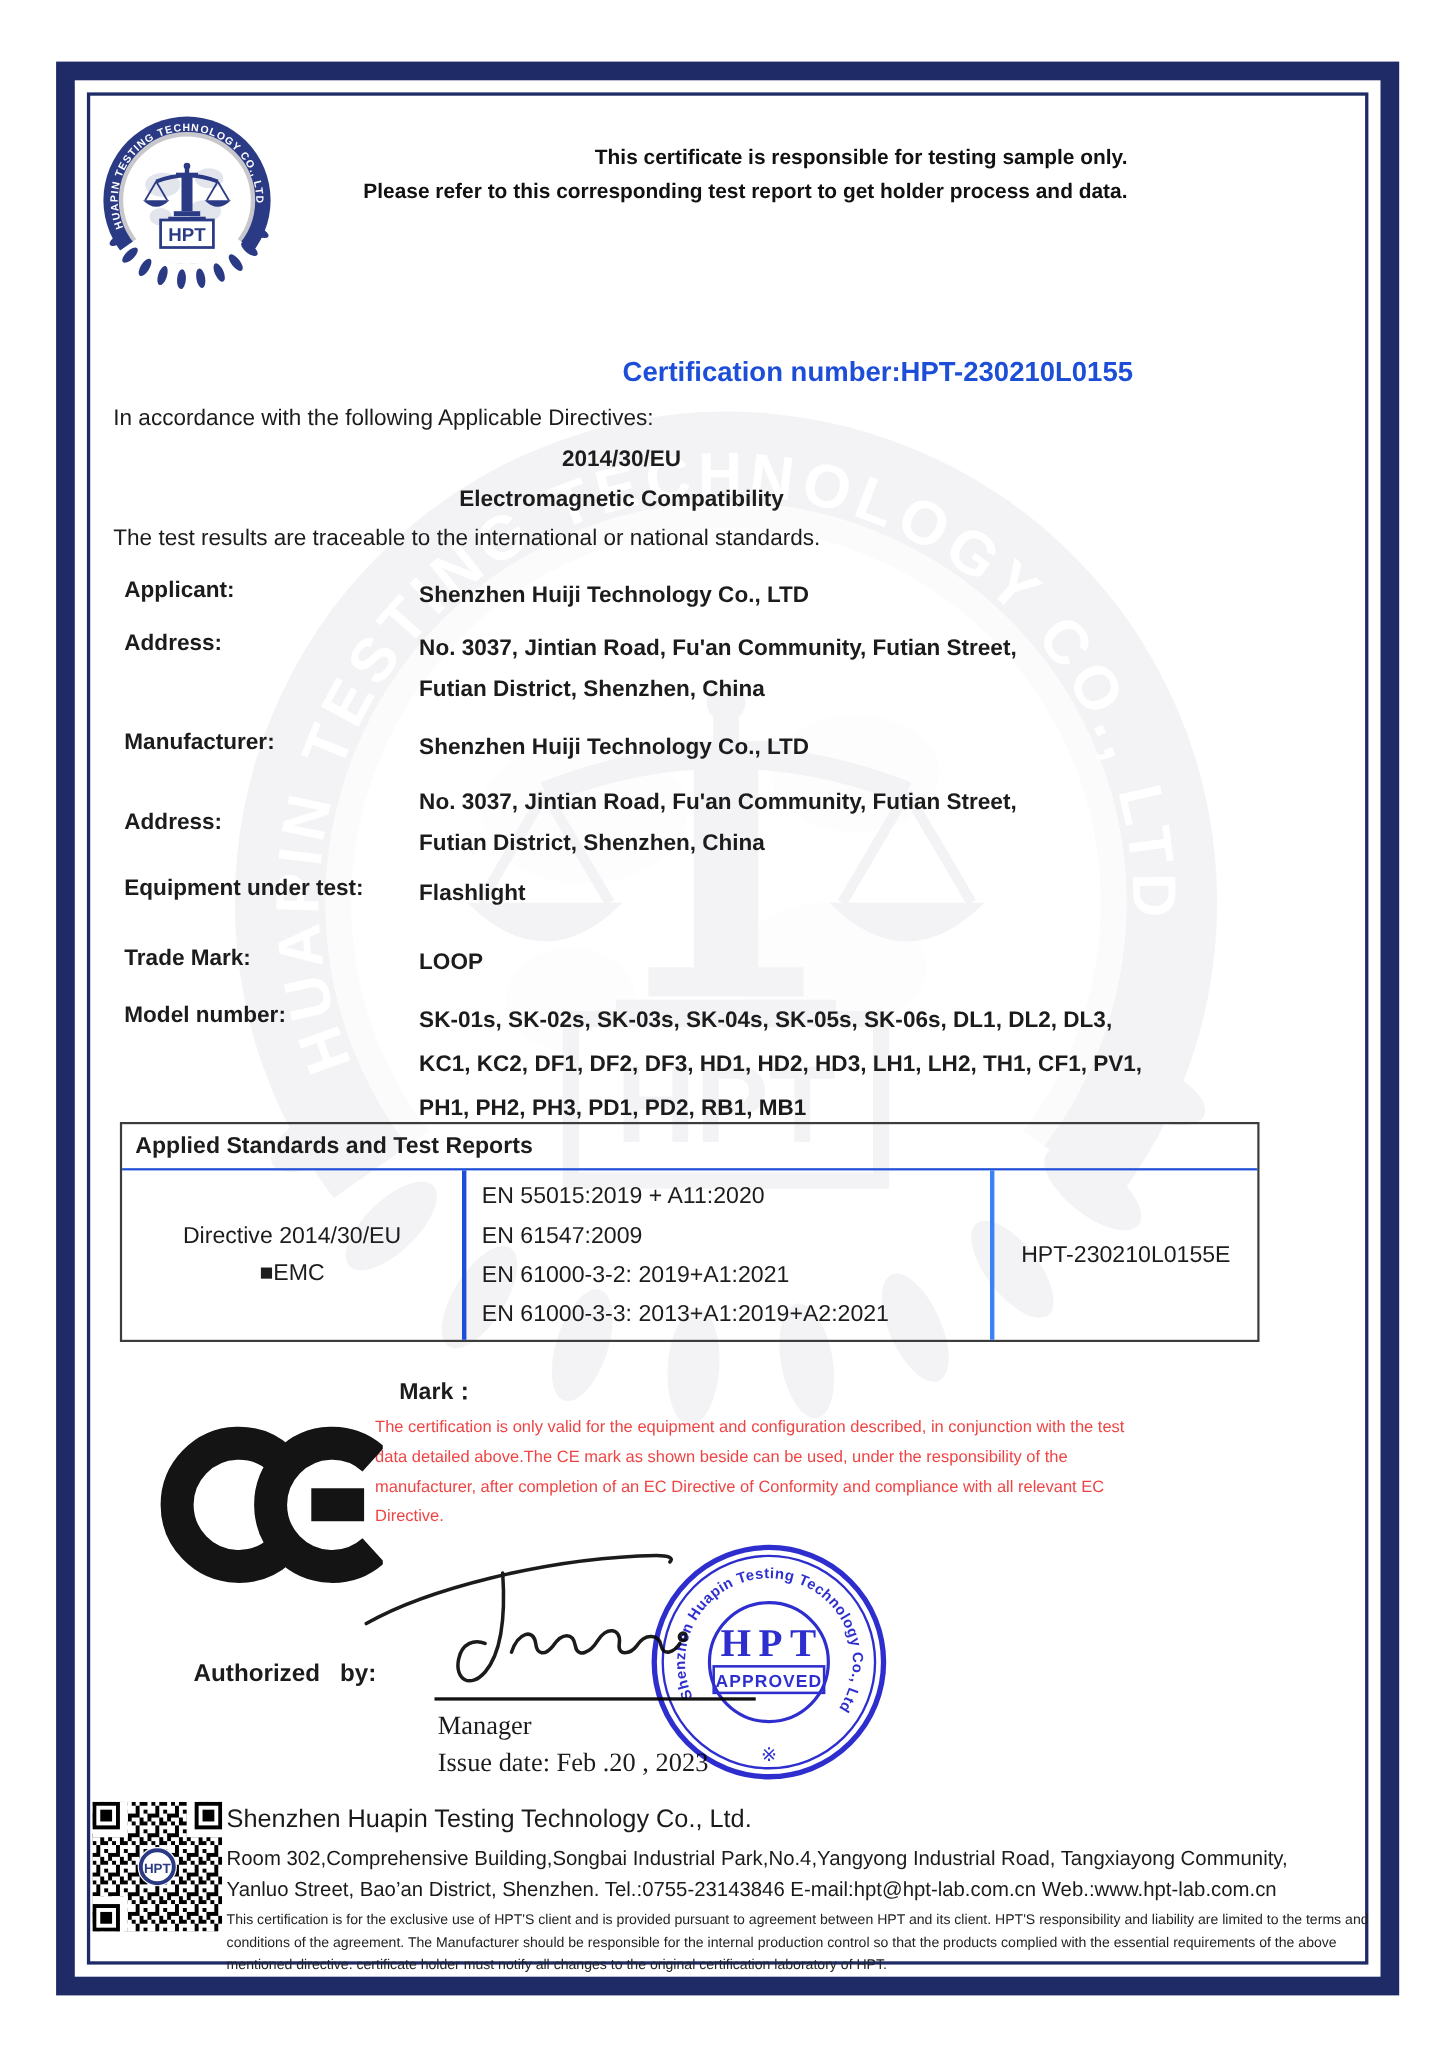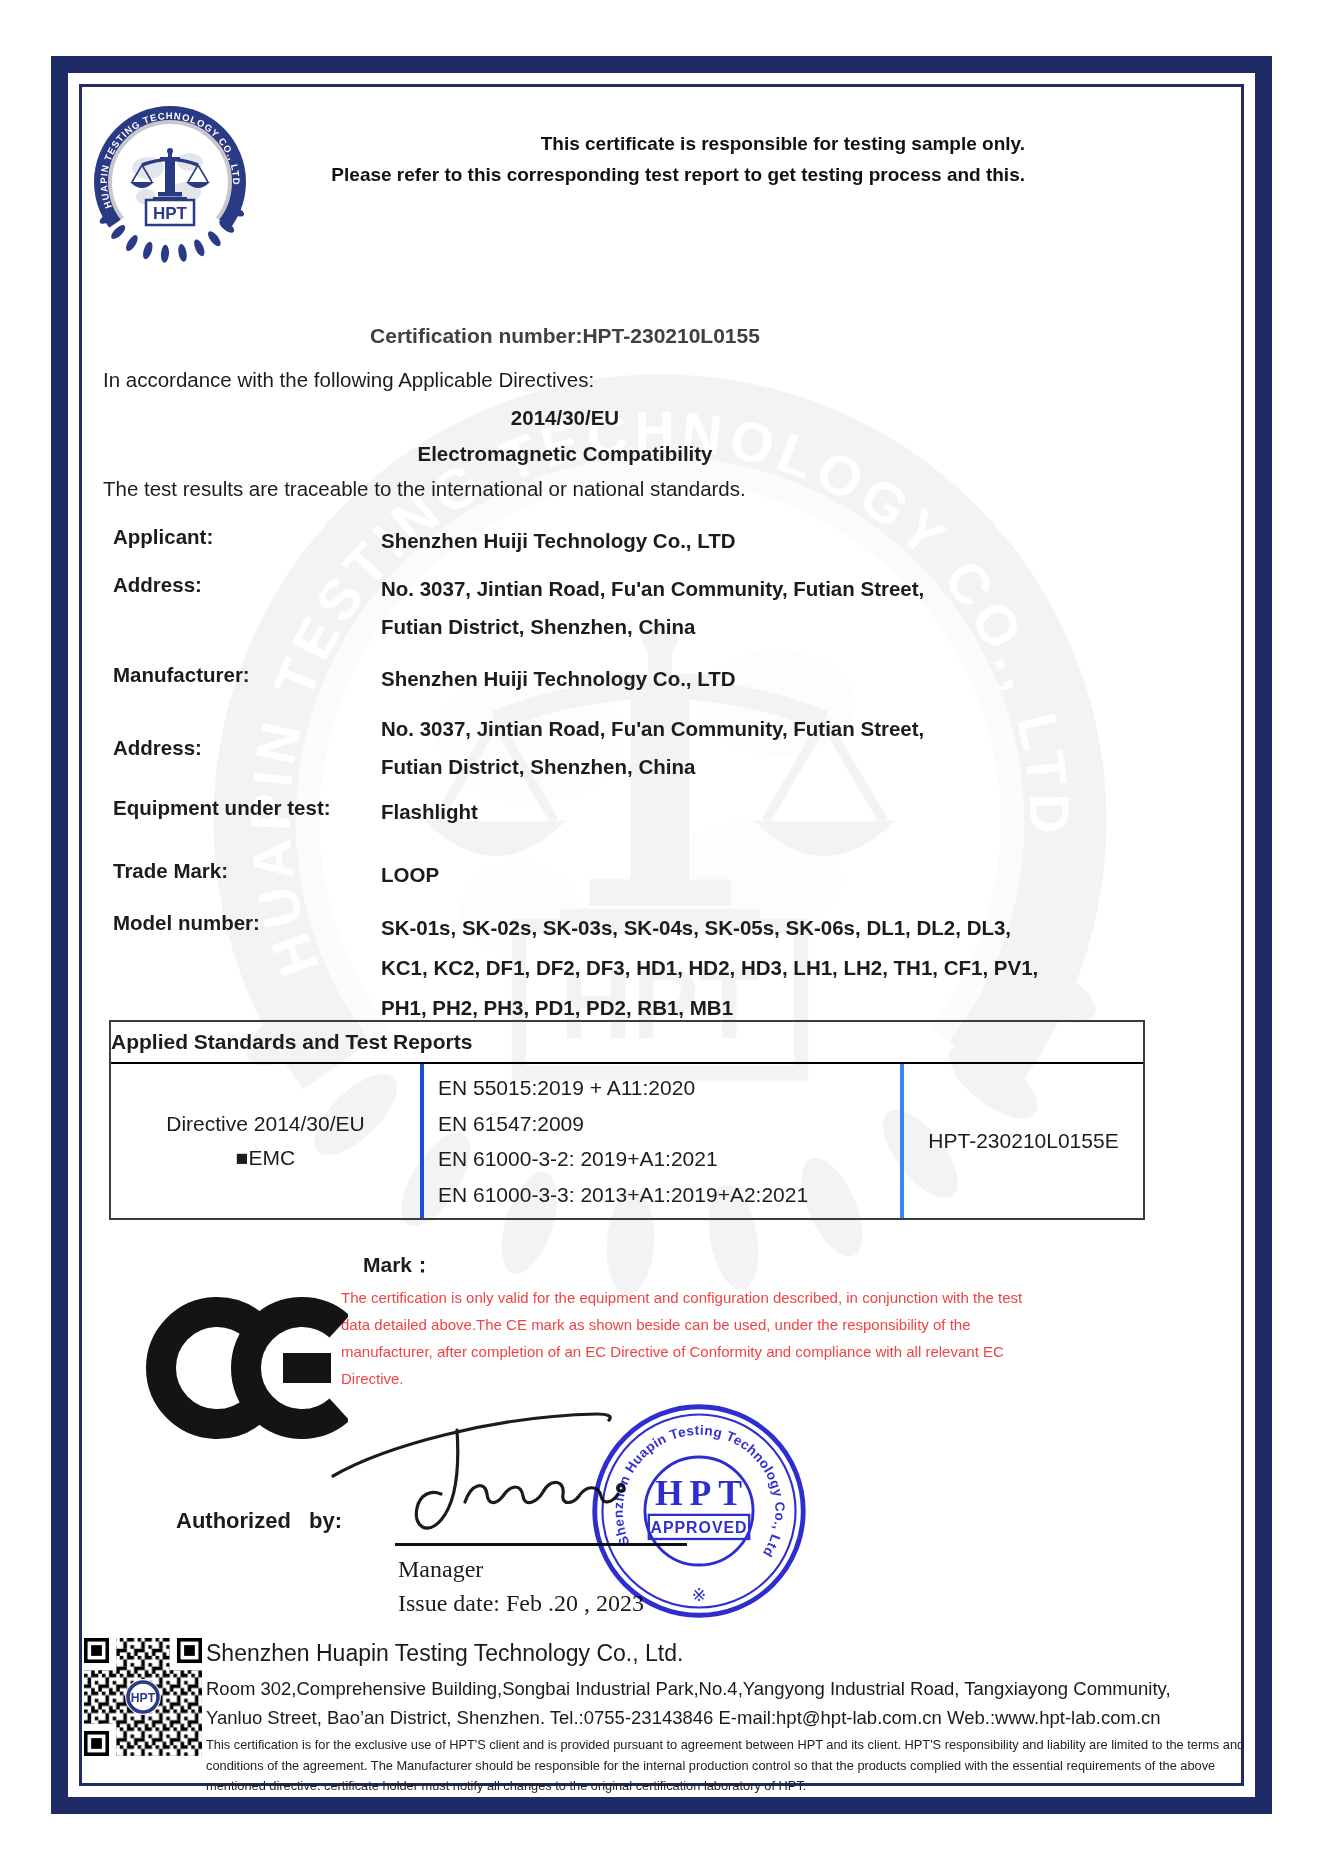--- a/index.html
+++ b/index.html
@@ -10,38 +10,38 @@
   .border-inner{position:absolute;left:79px;top:84px;width:1165px;height:1702px;
         border:3px solid #1f2b66;box-sizing:border-box;}
   .defs-hidden{position:absolute;width:0;height:0;overflow:hidden;}
   .watermark{position:absolute;left:190px;top:350px;width:940px;height:1000px;
         opacity:0.055;filter:grayscale(60%);}
   .logo{position:absolute;left:90px;top:102px;width:160px;height:170px;}
   .disclaimer{position:absolute;right:298px;top:128px;text-align:right;
         font-size:19px;font-weight:600;line-height:31px;color:#111;}
   .title{position:absolute;left:100px;top:246px;width:930px;text-align:center;
         font-size:41px;font-weight:bold;letter-spacing:0.5px;color:#111;}
-  .certno{position:absolute;left:100px;top:324px;width:930px;text-align:center;
-        font-size:21px;font-weight:bold;color:#404040;}
+  .certno{position:absolute;left:100px;top:324px;width:930px;text-align:right;
+        font-size:25px;font-weight:bold;color:#1d4ed8;}
   .accordance{position:absolute;left:103px;top:368px;font-size:20.5px;}
   .directive{position:absolute;left:100px;top:406px;width:930px;text-align:center;
         font-size:20.5px;font-weight:bold;}
   .directive-name{position:absolute;left:100px;top:442px;width:930px;text-align:center;
         font-size:20.5px;font-weight:bold;}
   .traceability{position:absolute;left:103px;top:477px;font-size:20.5px;}
   .frow{position:absolute;left:113px;width:935px;display:flex;align-items:flex-start;gap:29px;}
   .frow.vcenter{align-items:center;}
   .flabel{width:239px;flex:0 0 239px;font-weight:bold;font-size:20.5px;line-height:30px;}
   .fvalue{font-weight:bold;font-size:20.5px;line-height:38px;}
   .fvalue.wide{max-width:600px;}
   .fvalue.model{max-width:672px;line-height:40px;}
   .std-table{position:absolute;left:109px;top:1020px;width:1036px;
         border:2px solid #3c3c3c;box-sizing:border-box;font-size:21px;}
-  .std-header{height:40px;line-height:40px;font-weight:bold;
-        border-bottom:2px solid #000000;}
+  .std-header{height:40px;line-height:40px;padding-left:12px;font-weight:bold;
+        border-bottom:2px solid #1d4ed8;}
   .std-body{display:flex;}
   .std-col1{flex:0 0 309px;border-right:4px solid #1d4ed8;display:flex;flex-direction:column;
         justify-content:center;align-items:center;text-align:center;line-height:34px;}
   .std-col2{flex:0 0 480px;border-right:4px solid #3b82f6;padding:6px 0 6px 14px;
         line-height:35.5px;box-sizing:border-box;}
   .std-col3{flex:1;display:flex;align-items:center;justify-content:center;}
   .note-label{position:absolute;left:363px;top:1251px;font-size:21px;font-weight:bold;}
   .note-text{position:absolute;left:341px;top:1284px;width:700px;font-size:15px;line-height:27px;color:#ef4444;}
   .ce{position:absolute;left:138px;top:1288px;width:210px;height:160px;}
   .authorized{position:absolute;left:176px;top:1508px;font-size:22px;font-weight:bold;word-spacing:12px;}
@@ -123,21 +123,21 @@
   <svg class="watermark" viewBox="0 0 160 170">
     <use href="#logo-sym"></use>
   </svg>
 
   <svg class="logo" viewBox="0 0 160 170">
     <use href="#logo-sym"></use>
   </svg>
 
   <div class="disclaimer">
     <div>This certificate is responsible for testing sample only.</div>
-    <div>Please refer to this corresponding test report to get testing process and this.</div>
+    <div>Please refer to this corresponding test report to get holder process and data.</div>
   </div>
 
   <div class="certno">Certification number:HPT-230210L0155</div>
 
   <div class="accordance">In accordance with the following Applicable Directives:</div>
   <div class="directive">2014/30/EU</div>
   <div class="directive-name">Electromagnetic Compatibility</div>
   <div class="traceability">The test results are traceable to the international or national standards.</div>
 
   <div class="frow" style="top:522px">

